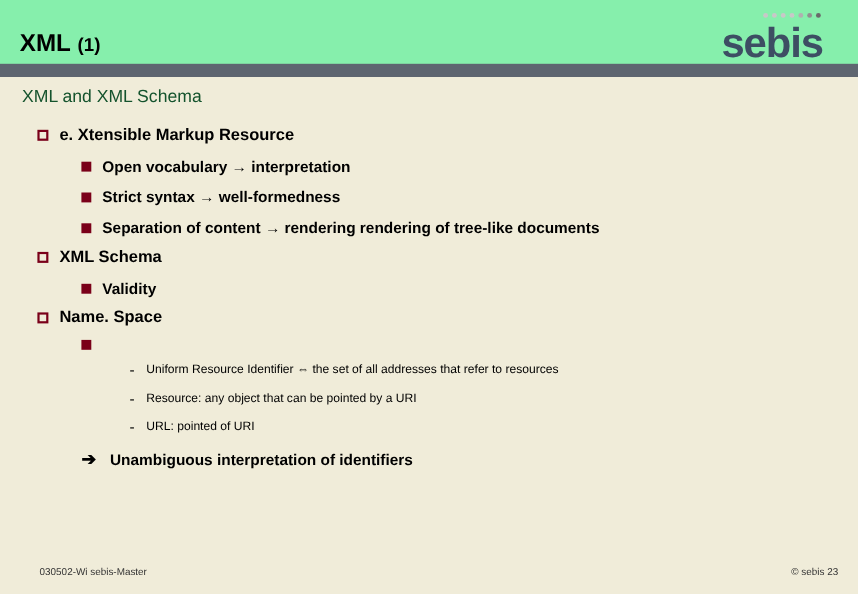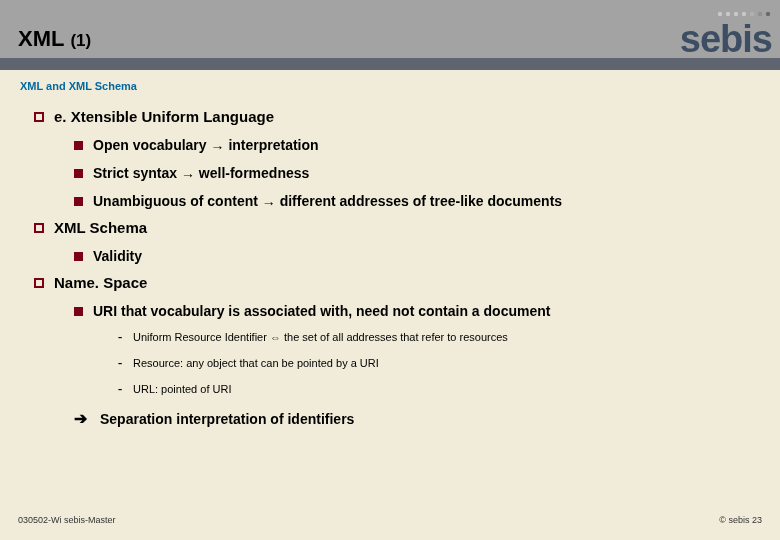--- a/index.html
+++ b/index.html
@@ -7,21 +7,21 @@
   body {
     background: #f0ecd9;
     font-family: Arial, Helvetica, sans-serif;
     color: #000;
     position: relative;
   }
   .header-bar {
     position: relative;
     width: 100%;
     height: 62px;
-    background: #a3a3a3;
+    background: #86efac;
   }
   .header-title {
     position: absolute;
     left: 18px;
     top: 26px;
     display: flex;
     align-items: baseline;
     gap: 6px;
   }
   .header-title .main {
@@ -35,39 +35,39 @@
     color: #000;
   }
   .header-stripe {
     position: absolute;
     left: 0; right: 0; top: 58px;
     height: 12px;
     background: #5e6570;
   }
   .logo {
     position: absolute;
-    right: 4px;
+    right: 28px;
     top: 2px;
     height: 62px;
     width: 176px;
     z-index: 5;
     display: flex;
     align-items: center;
     justify-content: flex-end;
   }
   .logo svg { display: block; }
 
   .content {
     position: relative;
     padding: 18px 20px 0 20px;
   }
   .section-title {
-    font-size: 11px;
-    font-weight: bold;
-    color: #0369a1;
+    font-size: 16px;
+    font-weight: normal;
+    color: #14532d;
     margin-bottom: 16px;
   }
 
   .lvl1 { margin-left: 14px; margin-top: 10px; margin-bottom: 10px; }
   .lvl1-line { display: flex; align-items: center; gap: 10px; }
   .lvl1-bullet { width: 10px; height: 10px; border: 2px solid #7a0019; flex: 0 0 auto; }
   .lvl1-text { font-size: 15px; font-weight: bold; }
 
   .lvl2 { margin-left: 54px; margin-top: 12px; margin-bottom: 6px; }
   .lvl2-line { display: flex; align-items: center; gap: 10px; }
@@ -90,21 +90,21 @@
   .arrow-inline { font-weight: bold; }
   .dbl-arrow { font-weight: normal; }
 
   .footer {
     position: absolute;
     left: 0; right: 0; bottom: 0;
     height: 34px;
     display: flex;
     align-items: center;
     justify-content: space-between;
-    padding: 0 18px 6px 18px;
+    padding: 0 18px 6px 36px;
     font-size: 9px;
     color: #444;
   }
   .footer-left { color: #333; }
   .footer-right { color: #333; }
 </style>
 </head>
 <body>
 
 <div class="header-bar">
@@ -127,21 +127,21 @@
 </div>
 <div class="header-stripe"></div>
 
 <div class="content">
 
   <div class="section-title">XML and XML Schema</div>
 
   <div class="lvl1">
     <div class="lvl1-line">
       <span class="lvl1-bullet"></span>
-      <span class="lvl1-text">e. Xtensible Uniform Language</span>
+      <span class="lvl1-text">e. Xtensible Markup Resource</span>
     </div>
   </div>
 
   <div class="lvl2">
     <div class="lvl2-line">
       <span class="lvl2-bullet"></span>
       <span class="lvl2-text">
         <span>Open vocabulary</span>
         <span class="arrow-inline">→</span>
         <span>interpretation</span>
@@ -157,23 +157,23 @@
         <span class="arrow-inline">→</span>
         <span>well-formedness</span>
       </span>
     </div>
   </div>
 
   <div class="lvl2">
     <div class="lvl2-line">
       <span class="lvl2-bullet"></span>
       <span class="lvl2-text">
-        <span>Unambiguous of content</span>
+        <span>Separation of content</span>
         <span class="arrow-inline">→</span>
-        <span>different addresses of tree-like documents</span>
+        <span>rendering rendering of tree-like documents</span>
       </span>
     </div>
   </div>
 
   <div class="lvl1">
     <div class="lvl1-line">
       <span class="lvl1-bullet"></span>
       <span class="lvl1-text">XML Schema</span>
     </div>
   </div>
@@ -188,21 +188,20 @@
   <div class="lvl1">
     <div class="lvl1-line">
       <span class="lvl1-bullet"></span>
       <span class="lvl1-text">Name. Space</span>
     </div>
   </div>
 
   <div class="lvl2">
     <div class="lvl2-line">
       <span class="lvl2-bullet"></span>
-      <span class="lvl2-text">URI that vocabulary is associated with, need not contain a document</span>
     </div>
   </div>
 
   <div class="lvl3">
     <div class="lvl3-line">
       <span class="lvl3-dash">-</span>
       <span class="lvl3-text">
         <span>Uniform Resource Identifier</span>
         <span class="dbl-arrow">⇔</span>
         <span>the set of all addresses that refer to resources</span>
@@ -220,21 +219,21 @@
   <div class="lvl3">
     <div class="lvl3-line">
       <span class="lvl3-dash">-</span>
       <span class="lvl3-text">URL: pointed of URI</span>
     </div>
   </div>
 
   <div class="lvl2-arrowed">
     <div class="lvl2-arrowed-line">
       <span class="arrow-bullet">➔</span>
-      <span class="lvl2-arrowed-text">Separation interpretation of identifiers</span>
+      <span class="lvl2-arrowed-text">Unambiguous interpretation of identifiers</span>
     </div>
   </div>
 
 </div>
 
 <div class="footer">
   <span class="footer-left">030502-Wi sebis-Master</span>
   <span class="footer-right">© sebis  23</span>
 </div>
 

